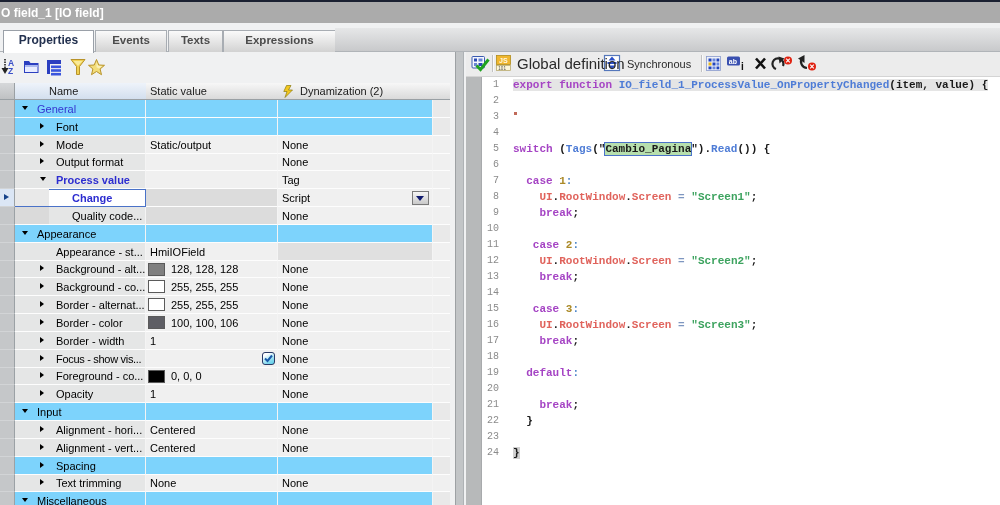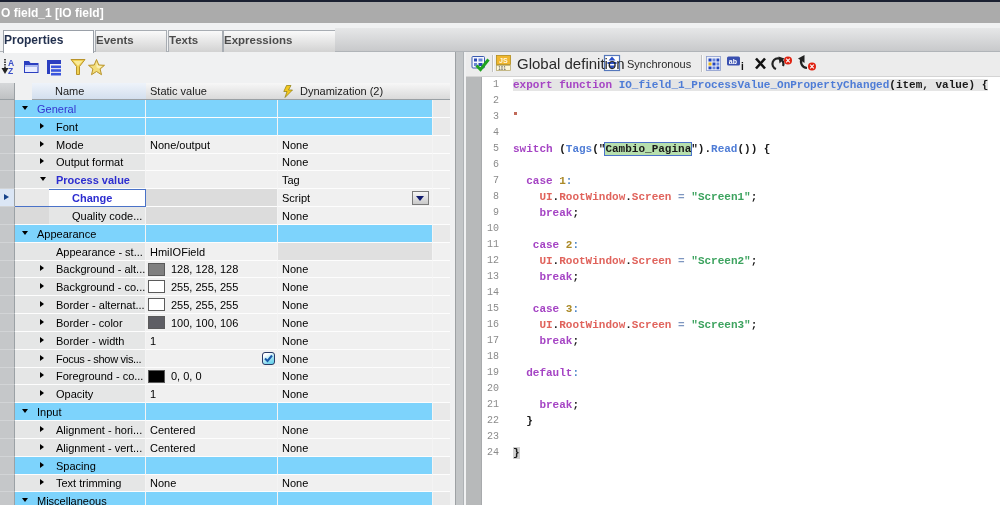--- a/index.html
+++ b/index.html
@@ -3,21 +3,21 @@
 <style>
 html,body{margin:0;padding:0}
 body{width:1000px;height:505px;overflow:hidden;position:relative;background:#fff;font-family:"Liberation Sans",sans-serif}
 .abs{position:absolute}
 
 #topstrip{left:0;top:0;width:1000px;height:2px;background:#1b2132}
 #titlebar{left:0;top:2px;width:1000px;height:22px;background:#ababab;color:#fff;font-size:12px;font-weight:bold;line-height:22px;padding-left:1px}
 #navy{left:0;top:24px;width:1000px;height:4px;background:#212d48}
 #workarea{left:0;top:23px;width:1000px;height:482px;background:#f0f1f2}
 
-.tab{position:absolute;top:30px;height:21px;font-size:11.5px;font-weight:bold;line-height:18px}
+.tab{position:absolute;top:30px;height:21px;font-size:11.5px;font-weight:bold;text-align:center;line-height:18px}
 .tabi{background:linear-gradient(#fafafa,#d2d2d2);color:#4c4c4c;border:1px solid #a8adb3;border-bottom:none}
 #tabline{left:0;top:51px;width:458px;height:1px;background:#b0b4b8}
 #tabprop{left:3px;width:89px;background:#fff;border:1px solid #9aa0a8;border-bottom:none;color:#23314f;height:22px;z-index:3;font-size:12px}
 
 
 .row{position:absolute;left:0;width:450px}
 .rh{position:absolute;left:0;top:0;bottom:0;width:14px;background:#c5c7c9;border-right:1px solid #9ba1a5;border-bottom:1px solid #d2d4d6}
 .nc{position:absolute;left:15px;width:130px;top:0;bottom:0;border-right:1px solid #f4f4f4;border-bottom:1px solid #fdfdfd;font-size:11px;color:#000;white-space:nowrap;overflow:hidden}
 .vc{position:absolute;left:146px;width:131px;top:0;bottom:0;border-right:1px solid #f4f4f4;border-bottom:1px solid #fdfdfd;font-size:11px;color:#000;white-space:nowrap}
 .dc{position:absolute;left:278px;width:154px;top:0;bottom:0;border-right:1px solid #f4f4f4;border-bottom:1px solid #fdfdfd;font-size:11px;color:#000;white-space:nowrap}
@@ -77,21 +77,21 @@
 
   <path d="M71 3.5 L85 3.5 L79.5 10.5 L79.5 18.5 L76.5 18.5 L76.5 10.5 Z" fill="#f0d052" stroke="#b8932a" stroke-width="1"></path>
   <path d="M73.5 5 L82.5 5 L78 10 Z" fill="#f8ea9a"></path>
 
   <path d="M96.5 3.5 L98.8 9 L104.5 9.3 L100.1 13 L101.5 18.7 L96.5 15.5 L91.5 18.7 L92.9 13 L88.5 9.3 L94.2 9 Z" fill="#f3dd7a" stroke="#b8932a" stroke-width="1"></path>
   <path d="M96.5 6 L98.1 9.8 L102.1 10 L99 12.6 L96.5 11.3 Z" fill="#faf0b8"></path>
 </svg>
 </div>
 
 <div class="abs hd" style="left:0;width:14px;background:linear-gradient(#d6d8da,#bfc1c3);border-right:1px solid #9aa0a4"></div>
-<div class="abs hd" style="left:32px;width:130px;background:linear-gradient(#eef3fa,#d3dfee);border-right:1px solid #aab2bc;padding-left:23px">Name</div>
+<div class="abs hd" style="left:15px;width:130px;background:linear-gradient(#eef3fa,#d3dfee);border-right:1px solid #aab2bc;padding-left:34px">Name</div>
 <div class="abs hd" style="left:146px;width:131px;background:linear-gradient(#f7f7f7,#dadada);border-right:1px solid #b6b6b6;padding-left:4px">Static value</div>
 <div class="abs hd" style="left:278px;width:154px;background:linear-gradient(#f7f7f7,#dadada);border-right:1px solid #b6b6b6;padding-left:4px"><span id="bolt" class="abs" style="left:4px;top:2px"><svg width="12" height="13" viewBox="0 0 12 13">
         <path d="M4.5 0.5 L9 0.5 L6.5 5 L10.5 5 L3 12.5 L5 6.5 L1.8 6.5 Z" fill="#f4c820" stroke="#8a7a10" stroke-width="0.7"></path>
       </svg></span><span style="padding-left:18px">Dynamization (2)</span></div>
 <div class="abs hd" style="left:433px;width:17px;background:linear-gradient(#f7f7f7,#dadada)"></div>
 <div id="tbody">
     <div class="row gy" style="top:100px;height:18px">
       <i class="rh"></i>
       <b class="nc" style="line-height:18px;font-weight:normal">
         <i class="tri-d" style="left:7px;top:6px"></i>
@@ -111,21 +111,21 @@
       <b class="dc" style="font-weight:normal"></b>
       <b class="tc"></b>
     </div>
     <div class="row lt" style="top:136px;height:18px">
       <i class="rh"></i>
       <b class="nc" style="line-height:18px;font-weight:normal">
         <i class="tri-r" style="left:25px;top:5px"></i>
         <span class="nt" style="left:41px;line-height:18px">Mode</span>
       </b>
       <b class="vc" style="font-weight:normal">
-        <span class="nt" style="left:4px;line-height:18px">None/output</span>
+        <span class="nt" style="left:4px;line-height:18px">Static/output</span>
       </b>
       <b class="dc" style="font-weight:normal">
         <span class="nt" style="left:4px;line-height:18px">None</span>
       </b>
       <b class="tc"></b>
     </div>
     <div class="row lt" style="top:154px;height:17px">
       <i class="rh"></i>
       <b class="nc" style="line-height:17px;font-weight:normal">
         <i class="tri-r" style="left:25px;top:4px"></i>

